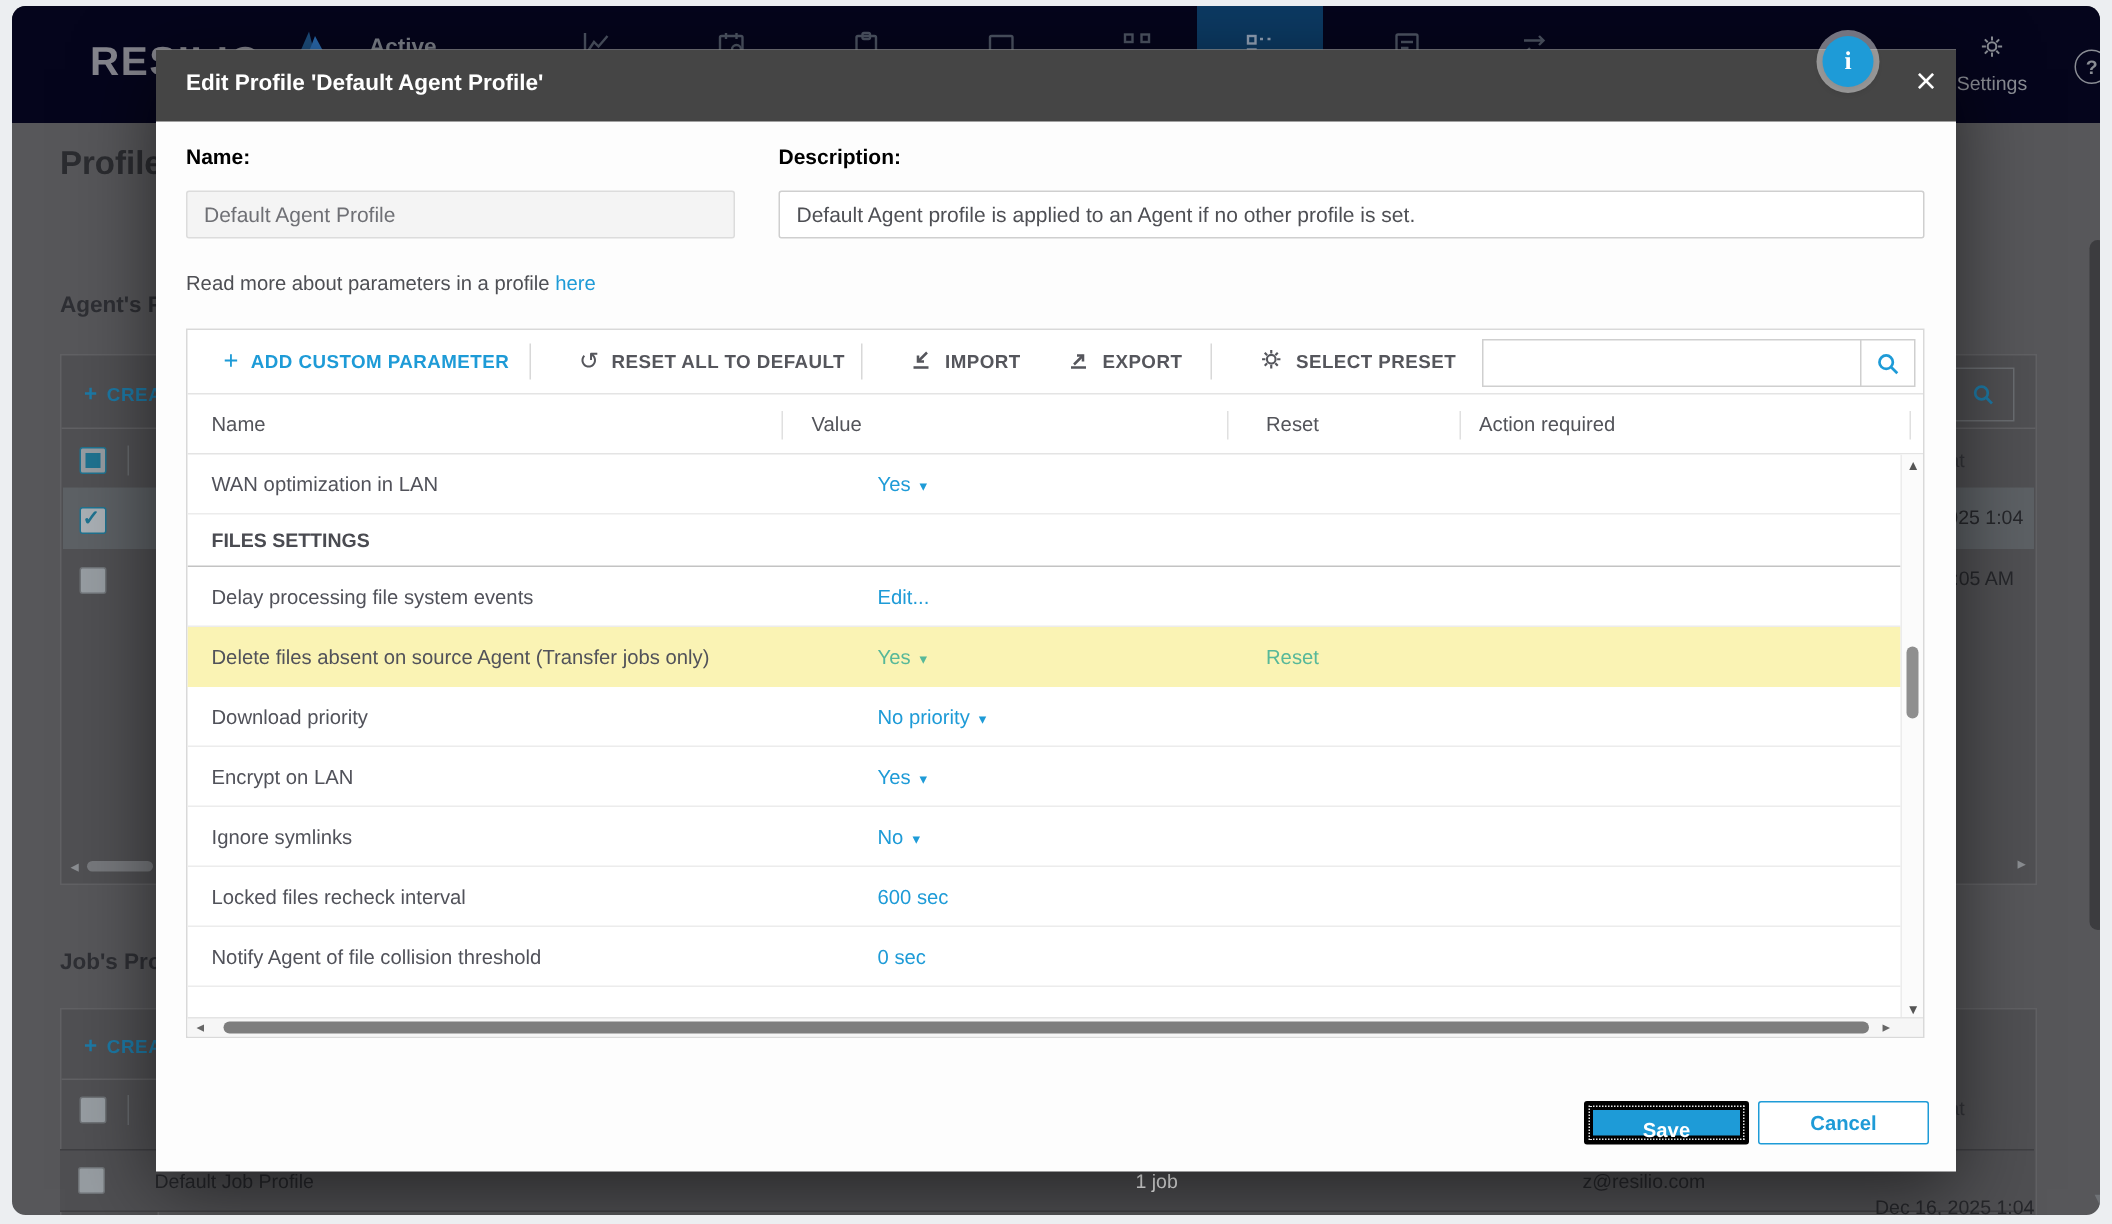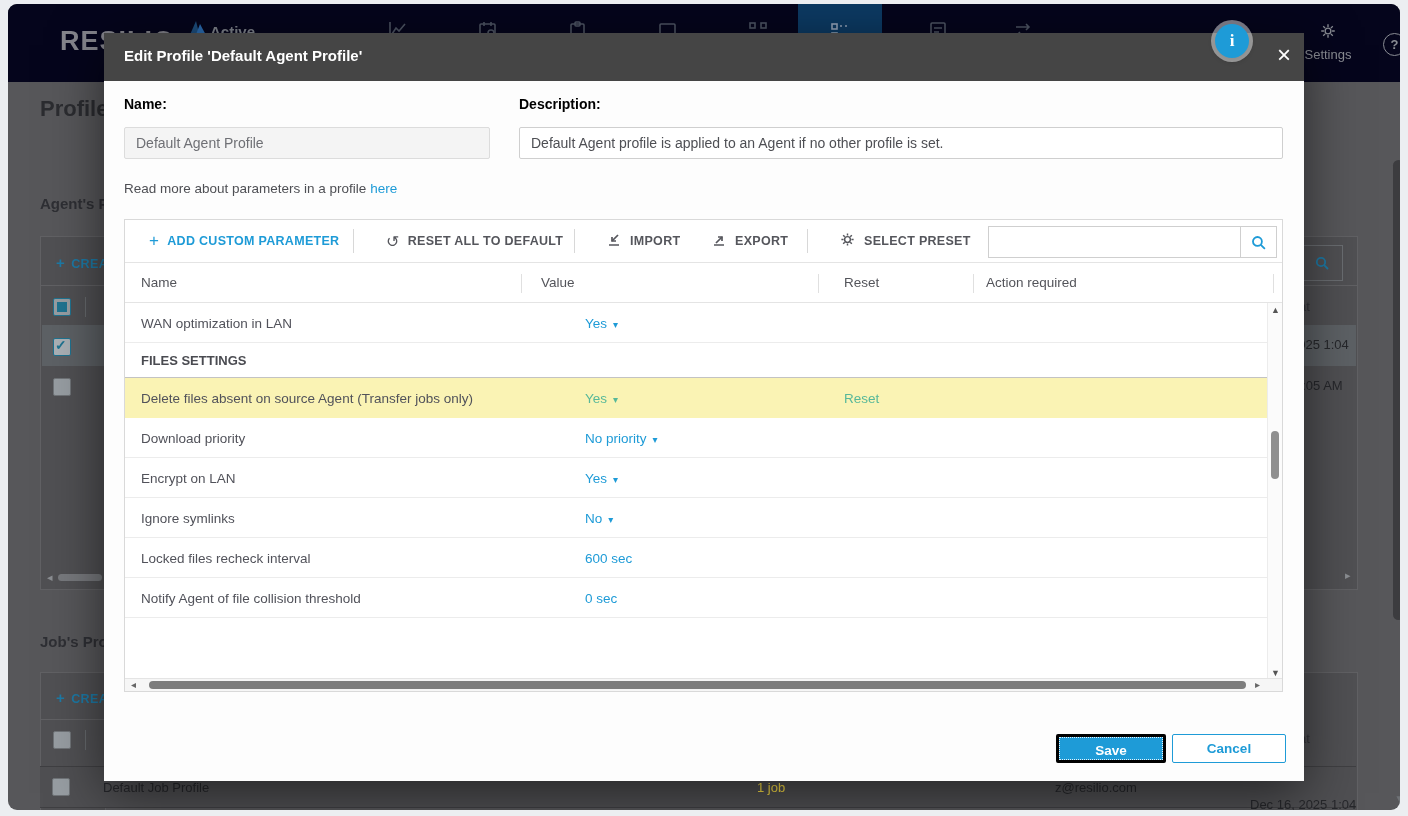--- a/index.html
+++ b/index.html
@@ -10,21 +10,21 @@
     -webkit-font-smoothing:antialiased;
   }
   
   .window{
     position:absolute;left:8px;top:4px;width:1392px;height:806px;
     border-radius:9px;overflow:hidden;background:#57575a;
   }
   
   .nav{position:absolute;left:0;top:0;width:1392px;height:78px;background:#05051c;}
   .logo{position:absolute;left:52px;top:22px;font-size:27px;font-weight:bold;letter-spacing:1px;color:#85858d;}
-  .active-wrap{position:absolute;left:178px;top:13px;display:flex;align-items:center;gap:0;}
+  .active-wrap{position:absolute;left:188px;top:13px;display:flex;align-items:center;gap:26px;}
   .active-label{color:#7e828b;font-size:15px;font-weight:600;}
   .nav-ic{position:absolute;top:15px;width:24px;height:24px;color:#4d5463;}
   .nav-ic svg{width:24px;height:24px;stroke:currentColor;fill:none;stroke-width:1.6;}
   .active-tab{position:absolute;left:790px;top:0;width:84px;height:78px;background:#0c3a63;}
   .active-tab .nav-ic{left:30px;color:#93a3b8;}
   .settings-wrap{position:absolute;left:1284px;top:18px;width:72px;text-align:center;color:#8a8d94;}
   .settings-wrap .gearglyph svg{width:18px;height:18px;stroke:#8a8d94;fill:none;stroke-width:1.5;}
   .settings-label{font-size:13px;margin-top:3px;}
   .help-circle{position:absolute;left:1375px;top:29px;width:21px;height:21px;border:1.5px solid #8a8d94;
     border-radius:50%;color:#8a8d94;font-size:13px;line-height:21px;text-align:center;font-weight:600;}
@@ -35,21 +35,21 @@
   .bg-create{position:absolute;font-size:12.5px;font-weight:bold;color:#1d7aa6;letter-spacing:.4px;white-space:nowrap;}
   .bg-create .plus{font-size:15px;margin-right:6px;}
   .cbx{position:absolute;width:16px;height:16px;border-radius:2px;background:#979da2;}
   .cbx.teal{border:1.6px solid #1f7390;}
   .cbx.grey{border:1.6px solid #6f7377;}
   .cbx .inner{position:absolute;left:3px;top:3px;width:10px;height:10px;background:#1f7390;}
   .cbx .tick{position:absolute;left:1px;top:-2px;color:#1f7390;font-size:14px;font-weight:bold;}
   .vdiv{position:absolute;width:1px;background:#66696d;}
   .selband{position:absolute;background:#5d6165;}
   .bg-txt{position:absolute;font-size:13px;color:#26272b;white-space:nowrap;}
-  .bg-link{color:#fde047;text-align:center;}
+  .bg-link{color:#ffffff;text-align:center;}
   .scroll-arrow{position:absolute;color:#8b8e92;font-size:11px;}
   .bg-hthumb{position:absolute;height:7px;border-radius:4px;background:#77797d;}
   .pagebar-thumb{position:absolute;left:1385px;top:156px;width:11px;height:460px;border-radius:6px;background:#3c3c3f;}
   .pagebar-down{position:absolute;left:1386px;top:788px;color:#6f7276;font-size:12px;}
   .jobs-row{position:absolute;left:32px;top:762px;width:1316px;height:40px;background:#4f4f52;border-top:1px solid #3f3f42;border-bottom:1px solid #3f3f42;}
   
   .modal{position:absolute;left:96px;top:29px;width:1200px;height:748px;background:#fdfdfd;
     box-shadow:0 12px 50px rgba(0,0,0,.55);}
   .m-header{position:absolute;left:0;top:0;width:1200px;height:48px;background:#454545;}
   .m-title{position:absolute;left:20px;top:14px;color:#fff;font-size:15px;font-weight:bold;}
@@ -97,21 +97,21 @@
   .vsb .up{position:absolute;left:3px;top:2px;font-size:9px;color:#555;}
   .vsb .down{position:absolute;left:3px;bottom:2px;font-size:9px;color:#555;}
   .vsb .thumb{position:absolute;left:3px;top:128px;width:8px;height:48px;border-radius:4px;background:#8f8f8f;}
   .hsb{position:absolute;left:0;bottom:0;width:100%;height:13px;background:#f6f6f6;border-top:1px solid #e4e4e4;box-sizing:border-box;}
   .hsb .left{position:absolute;left:6px;top:0px;font-size:10px;color:#666;}
   .hsb .right{position:absolute;right:22px;top:0px;font-size:10px;color:#666;}
   .hsb .thumb{position:absolute;left:24px;top:2px;width:1097px;height:8px;border-radius:4px;background:#7d7d7d;}
   
   .btn{position:absolute;top:701px;height:29px;box-sizing:border-box;font-size:13.5px;font-weight:bold;
     text-align:center;line-height:27px;cursor:pointer;border-radius:2px;}
-  .btn.save{left:952px;width:110px;background:#1e9bd7;color:#fff;outline:1px dotted rgba(255,255,255,.9);outline-offset:-4px;border:3px solid #000000;}
+  .btn.save{left:952px;width:110px;background:#1e9bd7;color:#fff;outline:1px dotted rgba(255,255,255,.9);outline-offset:-4px;border:6px solid #000000;}
   .btn.cancel{left:1068px;width:114px;background:#fff;color:#1e9bd7;border:1px solid #1e9bd7;}
 </style>
 </head>
 <body>
 
 <div class="window">
 
   <div class="nav">
     <div class="logo">RESILIO</div>
 
@@ -327,20 +327,24 @@
       </div>
 
       <div class="tbody">
           <div class="prow">
             <span class="pname">WAN optimization in LAN</span>
             <span class="pvalue"><span>Yes</span><span class="caret">▾</span></span>
           </div>
           <div class="prow section">
             <span class="pname">FILES SETTINGS</span>
           </div>
+          <div class="prow">
+            <span class="pname">Delay processing file system events</span>
+            <span class="pvalue"><span>Edit...</span></span>
+          </div>
           <div class="prow hl">
             <span class="pname">Delete files absent on source Agent (Transfer jobs only)</span>
             <span class="pvalue"><span>Yes</span><span class="caret">▾</span></span>
             <span class="preset">Reset</span>
           </div>
           <div class="prow">
             <span class="pname">Download priority</span>
             <span class="pvalue"><span>No priority</span><span class="caret">▾</span></span>
           </div>
           <div class="prow">

